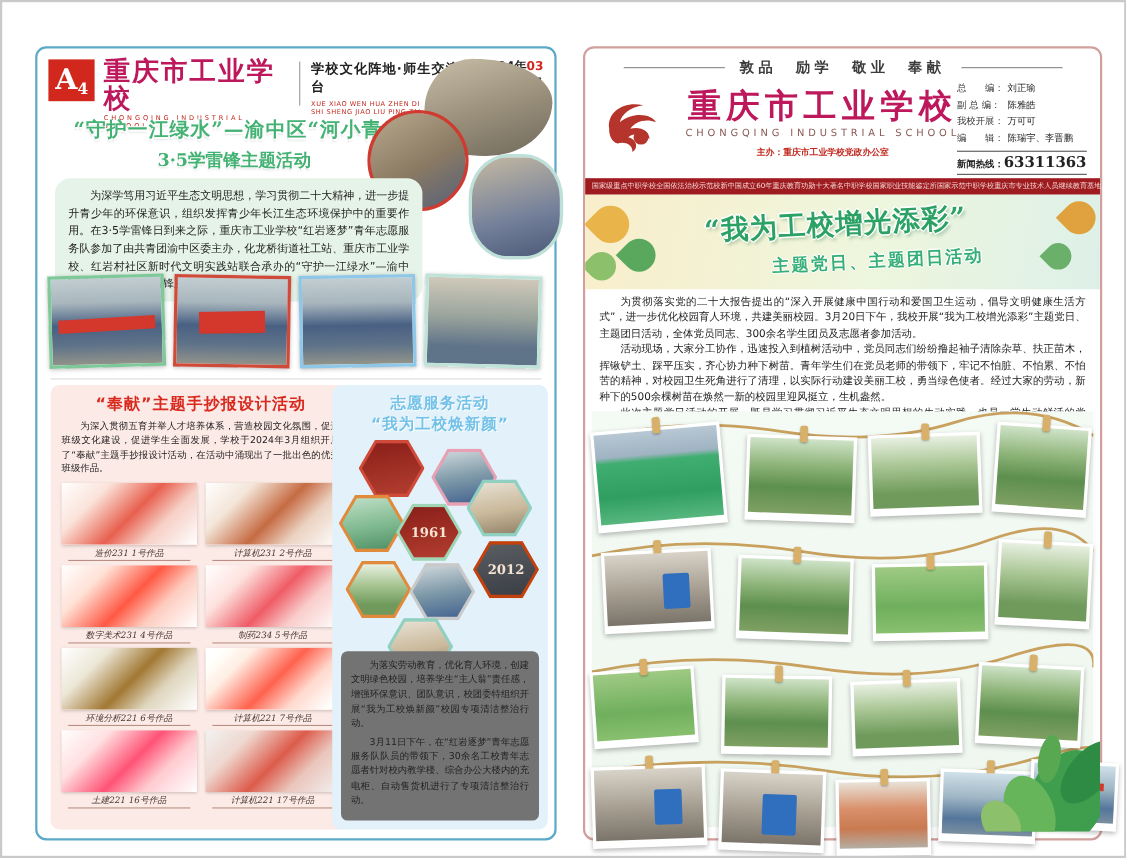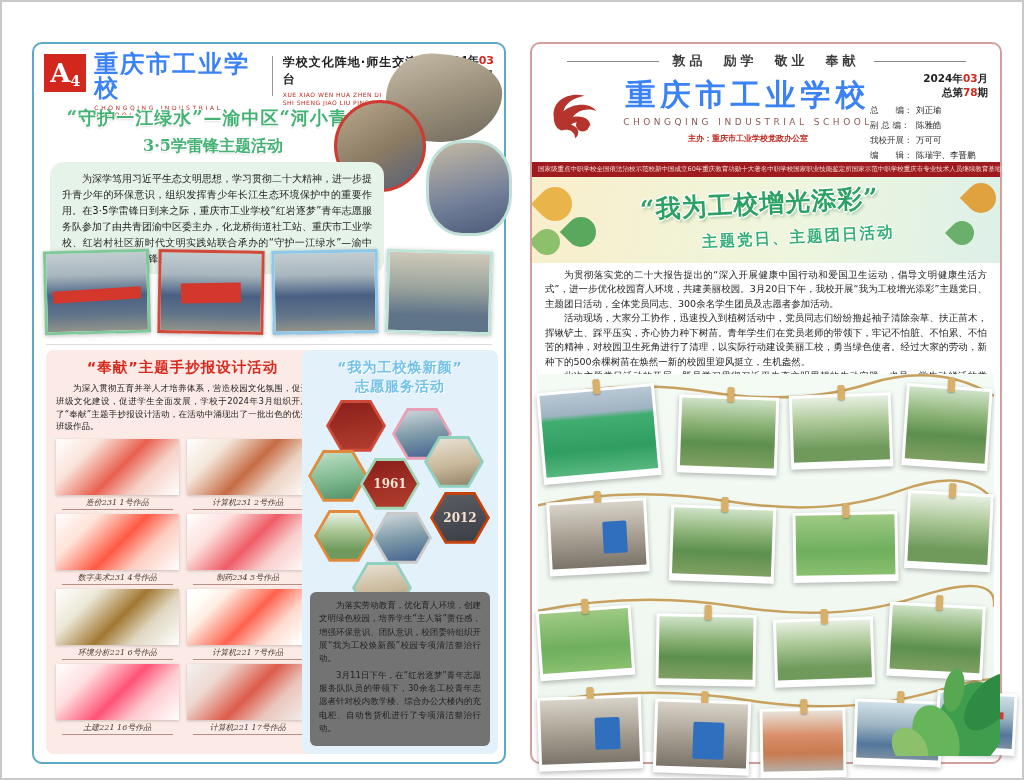--- a/index.html
+++ b/index.html
@@ -6,21 +6,21 @@
 body{font-family:"DejaVu Sans","Liberation Sans",sans-serif;background:#bfbfbf}
 .canvas{position:relative;width:1024px;height:780px;background:#fff;margin:0 auto;overflow:hidden;border:2px solid #c9c9c9}
 .page{position:absolute;top:40px;height:722px;background:#fff;border-radius:10px}
 #pageL{left:30px;width:474px;border:2px solid #5ba9c6}
 #pageR{left:528px;width:472px;border:2px solid #d2a09c}
 
 .l-head{position:absolute;left:10px;top:10px;right:10px;height:50px;display:flex;align-items:flex-start}
 .a4box{width:46px;height:38px;background:#d2271d;color:#fff;font-weight:bold;font-size:26px;display:flex;align-items:center;justify-content:center;font-family:"DejaVu Serif",serif}
 .a4box small{font-size:14px;align-self:flex-end;margin-bottom:3px}
 .l-school{margin-left:8px}
-.cal{color:#3b82f6;font-family:Liberation Mono, monospace;font-weight:bold}
+.cal{color:#be185d;font-family:Liberation Serif, serif;font-weight:bold}
 .l-school .cn{font-size:24px;letter-spacing:2px;line-height:1}
 .l-school .en{font-size:6px;letter-spacing:2.6px;color:#c0281e;margin-top:2px}
 .l-sep{width:1px;background:#999;height:40px;margin:2px 10px 0}
 .l-platform .t{font-size:12px;font-weight:bold;color:#222;letter-spacing:1px}
 .l-platform .py{font-size:6px;color:#c0281e;letter-spacing:.5px;line-height:1.3;margin-top:3px}
 .datebox{margin-left:auto;text-align:right;font-size:11px;font-weight:bold;color:#222;line-height:1.35}
 .datebox b{color:#d2271d}
 .gtitle{position:absolute;left:14px;top:62px;width:330px;text-align:center;color:#43b273;font-family:"DejaVu Serif",serif;font-weight:bold;text-shadow:1px 1px 0 #fff,-1px -1px 0 #fff,0 2px 2px rgba(0,0,0,.12)}
 .gtitle .t1{font-size:18px;letter-spacing:1px}
 .gtitle .t2{font-size:16px;margin-top:6px}
@@ -190,22 +190,22 @@
           </div>
         <div class="pcell">
             <div class="img g-poster"></div>
             <div class="cap">计算机221 17号作品</div>
           </div>
       </div>
     </div>
 
     <div class="panelB">
       <h2>
+        <div>志愿服务活动</div>
         <div>“我为工校焕新颜”</div>
-        <div>志愿服务活动</div>
       </h2>
       <div class="hexwrap">
         <div class="hex" style="left:18px;top:0;background:#d04a3a">
             <div class="in g-red"></div>
           </div>
         <div class="hex" style="left:84px;top:8px;background:#e8a0b4">
             <div class="in g-stu"></div>
           </div>
         <div class="hex" style="left:0;top:50px;background:#e08a3c">
             <div class="in g-tile"></div>
@@ -247,24 +247,20 @@
       <svg class="logo" viewBox="0 0 60 58">
         <path d="M8 30 C6 14 22 4 40 8 C28 10 20 16 18 24 C30 14 48 16 52 24 C42 20 32 24 28 30 C38 28 46 32 46 40 C40 34 30 34 26 38 C34 40 36 48 30 52 C30 44 22 42 16 44 C10 42 8 36 8 30 Z" fill="#b5342c"></path>
         <circle cx="38" cy="38" r="7" fill="#b5342c"></circle>
       </svg>
       <div class="r-name">
         <div class="cn cal">重庆市工业学校</div>
         <div class="en">CHONGQING INDUSTRIAL SCHOOL</div>
         <div class="org">主办：重庆市工业学校党政办公室</div>
       </div>
       <div class="edbox">
-        <div class="date">
-          <div><span>2024年</span><b>03</b><span>月</span></div>
-          <div><span>总第</span><b>78</b><span>期</span></div>
-        </div>
         <div class="edrow">
             <span class="lb">总　　编：</span>
             <span>刘正瑜</span>
           </div>
         <div class="edrow">
             <span class="lb">副 总 编：</span>
             <span>陈雅皓</span>
           </div>
         <div class="edrow">
             <span class="lb">我校开展：</span>

